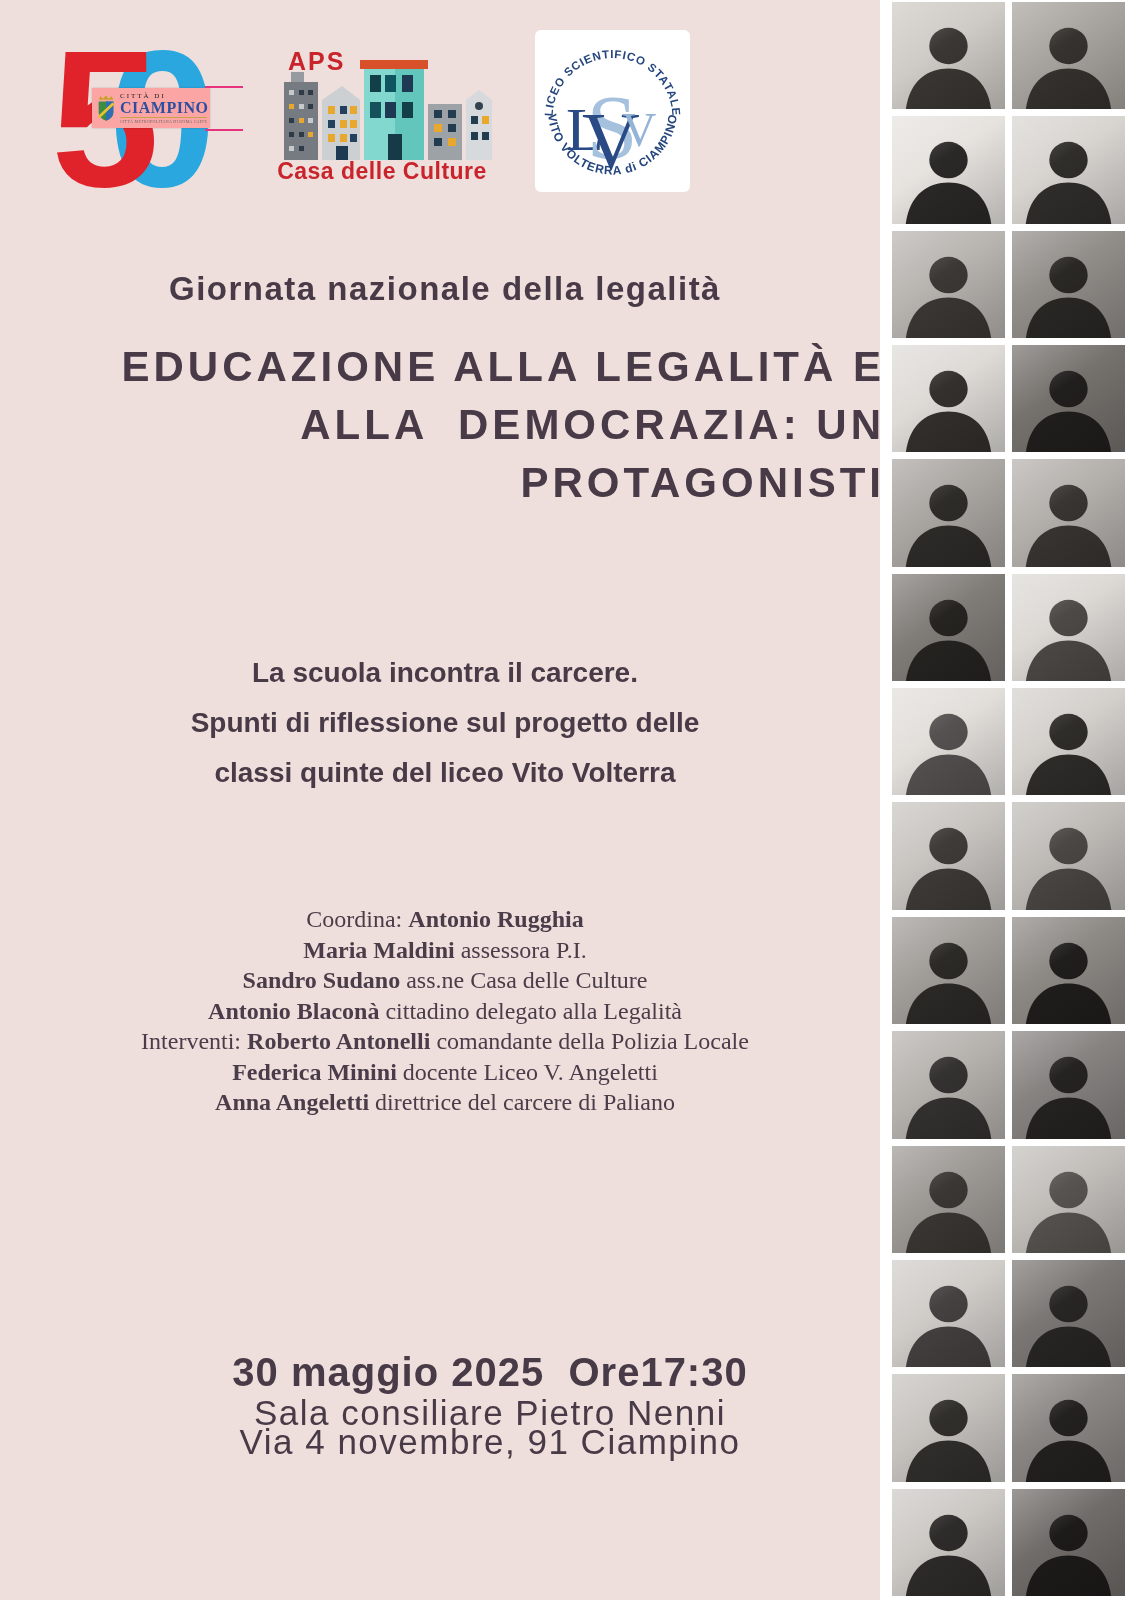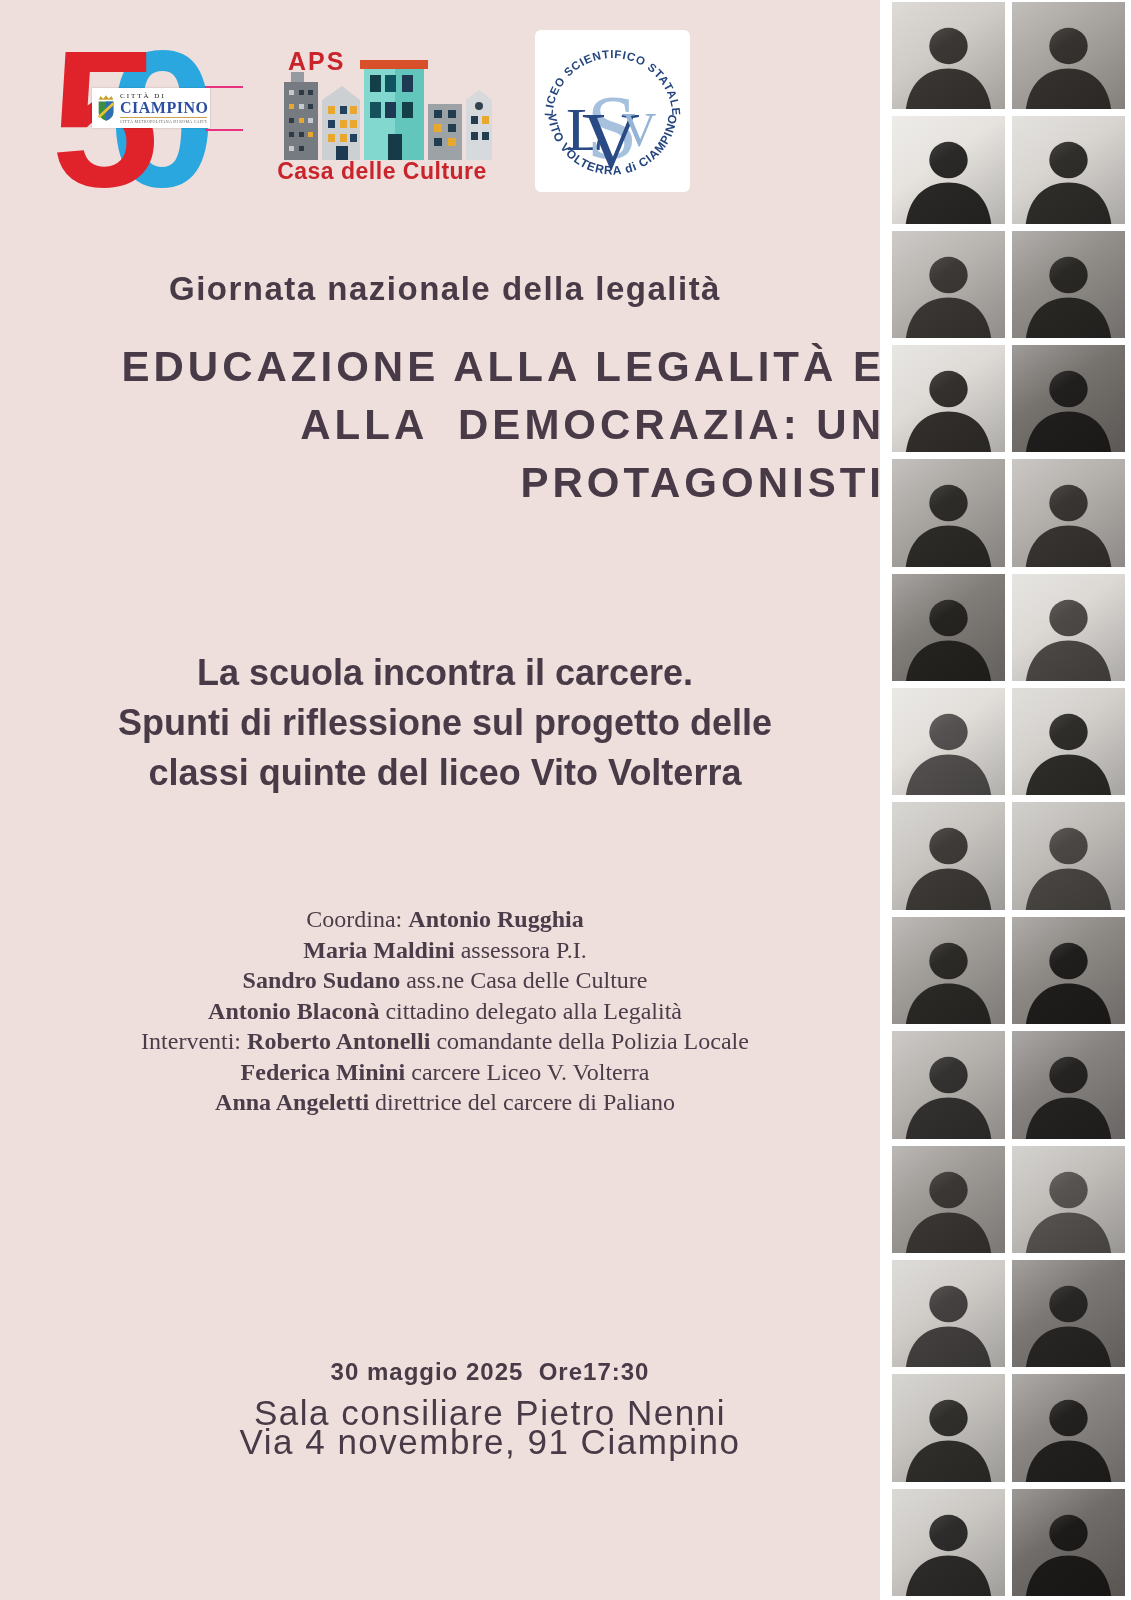--- a/index.html
+++ b/index.html
@@ -11,21 +11,21 @@
   }
   .content { position:absolute; left:0; top:0; width:880px; height:1600px; }
 
   
   .logo50 { position:absolute; left:55px; top:48px; width:190px; height:150px; }
   .l50-digit { position:absolute; font-weight:800; font-size:195px; line-height:1; letter-spacing:-6px; }
   .l50-five { left:-4px; top:-27px; color:#E0232A; z-index:2; }
   .l50-zero { left:53px; top:-27px; color:#2AA7DF; z-index:1; }
   .l50-label {
     position:absolute; left:37px; top:40px; width:118px; height:40px;
-    background:#ffffff; z-index:3; display:flex; align-items:center; gap:3px;
+    background:#fca5a5; z-index:3; display:flex; align-items:center; gap:3px;
     padding:2px 3px; box-sizing:border-box; box-shadow:0 0 2px rgba(0,0,0,.2);
   }
   .l50-crest { width:22px; height:30px; flex:0 0 auto; }
   .l50-texts { flex:1; min-width:0; font-family:"Liberation Serif", serif; }
   .l50-top { font-size:7px; letter-spacing:2px; color:#222222; }
   .l50-name { font-size:16px; font-weight:700; color:#2B4FA0; letter-spacing:0.5px; line-height:16px; }
   .l50-sub { font-size:4px; color:#666666; border-top:1px solid #C9A44C; margin-top:1px; padding-top:1px; letter-spacing:0.3px; white-space:nowrap; overflow:hidden; }
   .l50-line { position:absolute; height:2px; width:38px; left:150px; background:#E8327E; z-index:4; }
   .l50-line-a { top:38px; }
   .l50-line-b { top:81px; }
@@ -42,29 +42,29 @@
   .kicker {
     position:absolute; left:5px; top:270px; width:880px; text-align:center;
     font-size:33px; font-weight:700; letter-spacing:1.5px;
   }
   .main-title { position:absolute; left:5px; top:338px; width:880px; text-align:right; }
   .title-line {
     font-size:42px; font-weight:700; letter-spacing:4px; line-height:58px;
     white-space:pre-wrap;
   }
   .subtitle { position:absolute; left:5px; top:648px; width:880px; text-align:center; }
-  .subtitle-line { font-size:36px; font-weight:700; line-height:50px; white-space:pre-wrap; }
+  .subtitle-line { font-size:28px; font-weight:700; line-height:50px; white-space:pre-wrap; }
 
   .speakers { position:absolute; left:5px; top:904px; width:880px; text-align:center; }
   .speaker-line { font-size:24px; line-height:30.5px; color:#4A3C49; }
   .speaker-line span { white-space:pre-wrap;font-family:Liberation Serif, serif; }
   .speaker-name { font-weight:700; }
 
   .event-info { position:absolute; left:50px; top:1352px; width:880px; text-align:center; }
-  .ev-date { font-size:24px; font-weight:700; letter-spacing:1px; line-height:40px; margin-bottom:6px; white-space:pre-wrap; }
+  .ev-date { font-size:40px; font-weight:700; letter-spacing:1px; line-height:40px; margin-bottom:6px; white-space:pre-wrap; }
   .ev-venue, .ev-address { font-size:35px; font-weight:400; letter-spacing:1.5px; line-height:29px; }
 
   
   .photo-strip { position:absolute; left:880px; top:0; width:251px; height:1600px; background:#ffffff; }
   .photo-grid {
     position:absolute; left:12px; right:6px; top:2px; bottom:4px;
     display:grid; grid-template-columns:113px 113px; grid-template-rows:repeat(14,1fr);
     column-gap:7px; row-gap:7px;
   }
   .photo { position:relative; overflow:hidden; }
@@ -192,21 +192,21 @@
         <div class="subtitle-line">Spunti di riflessione sul progetto delle</div>
         <div class="subtitle-line">classi quinte del liceo Vito Volterra</div>
       </div>
 
     <div class="speakers">
         <div class="speaker-line"><span>Coordina: </span><span class="speaker-name">Antonio Rugghia</span></div>
         <div class="speaker-line"><span class="speaker-name">Maria Maldini</span><span> assessora P.I.</span></div>
         <div class="speaker-line"><span class="speaker-name">Sandro Sudano</span><span> ass.ne Casa delle Culture</span></div>
         <div class="speaker-line"><span class="speaker-name">Antonio Blaconà</span><span> cittadino delegato alla Legalità</span></div>
         <div class="speaker-line"><span>Interventi: </span><span class="speaker-name">Roberto Antonelli</span><span> comandante della Polizia Locale</span></div>
-        <div class="speaker-line"><span class="speaker-name">Federica Minini</span><span> carcere Liceo V. Volterra</span></div>
+        <div class="speaker-line"><span class="speaker-name">Federica Minini</span><span> docente Liceo V. Angeletti</span></div>
         <div class="speaker-line"><span class="speaker-name">Anna Angeletti</span><span> direttrice del carcere di Paliano</span></div>
       </div>
 
     <div class="event-info">
       <div class="ev-date">30 maggio 2025  Ore17:30</div>
       <div class="ev-venue">Sala consiliare Pietro Nenni</div>
       <div class="ev-address">Via 4 novembre, 91 Ciampino</div>
     </div>
   </div>
 

